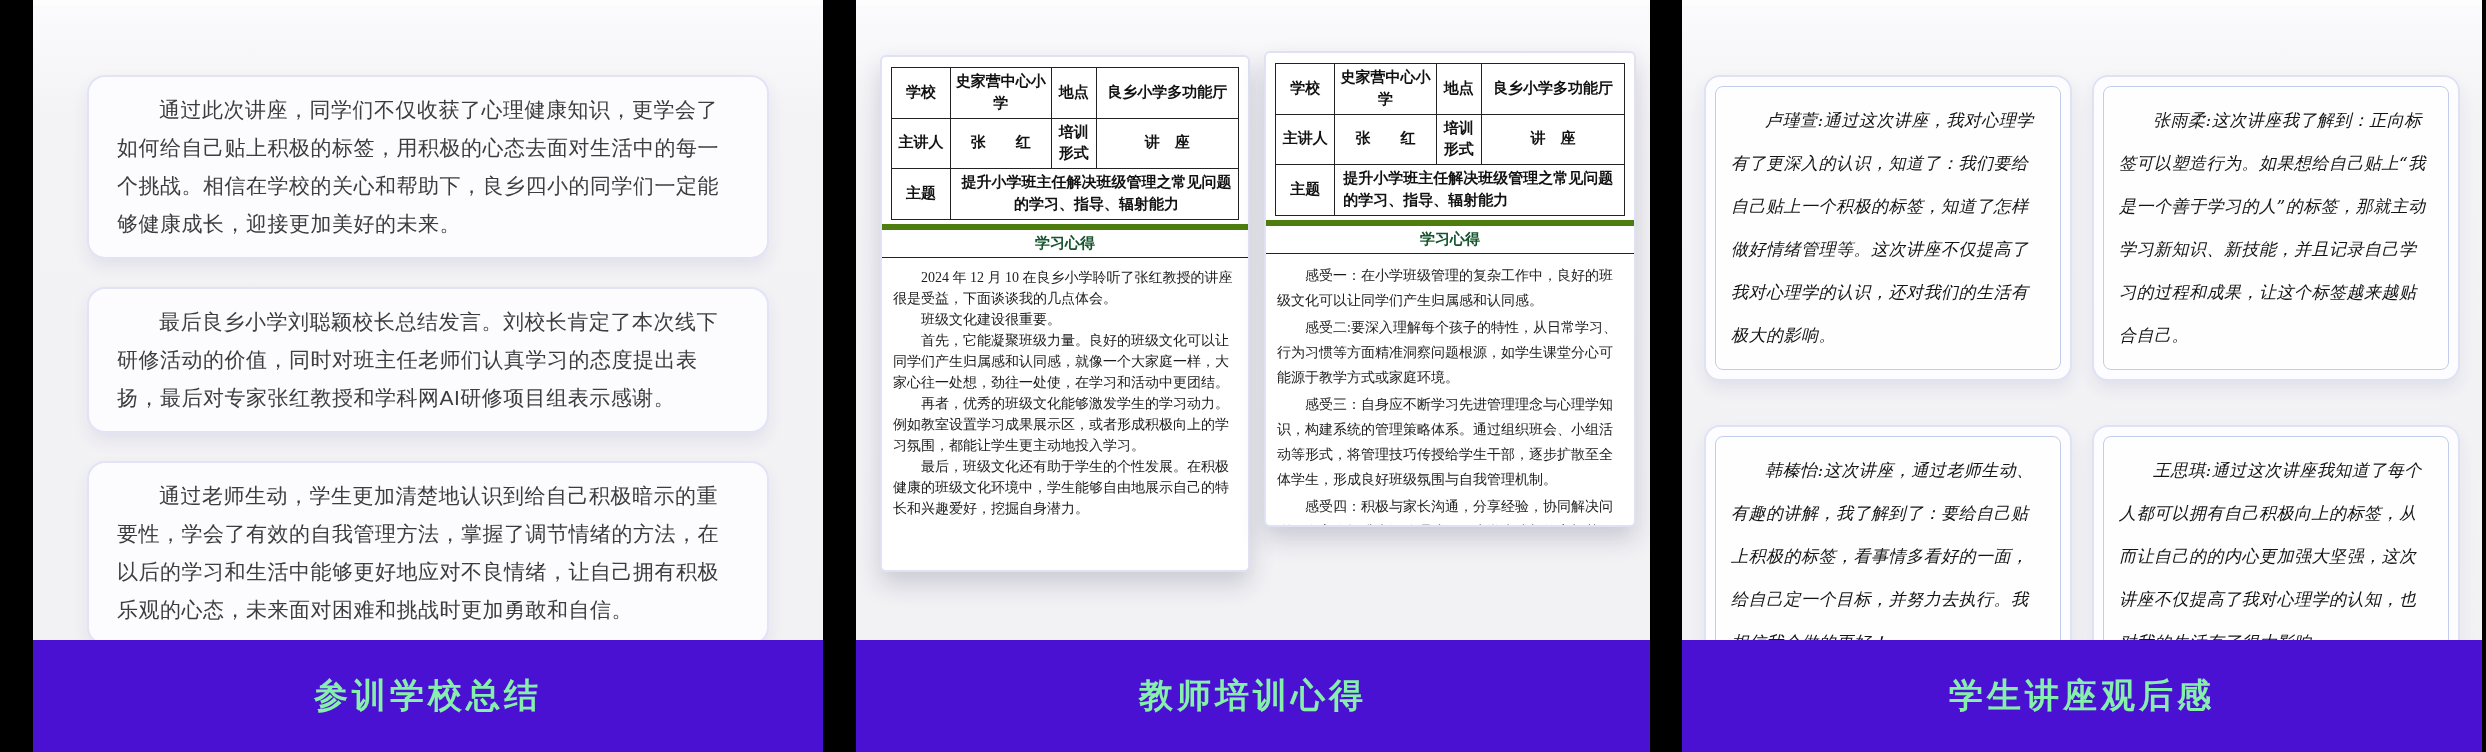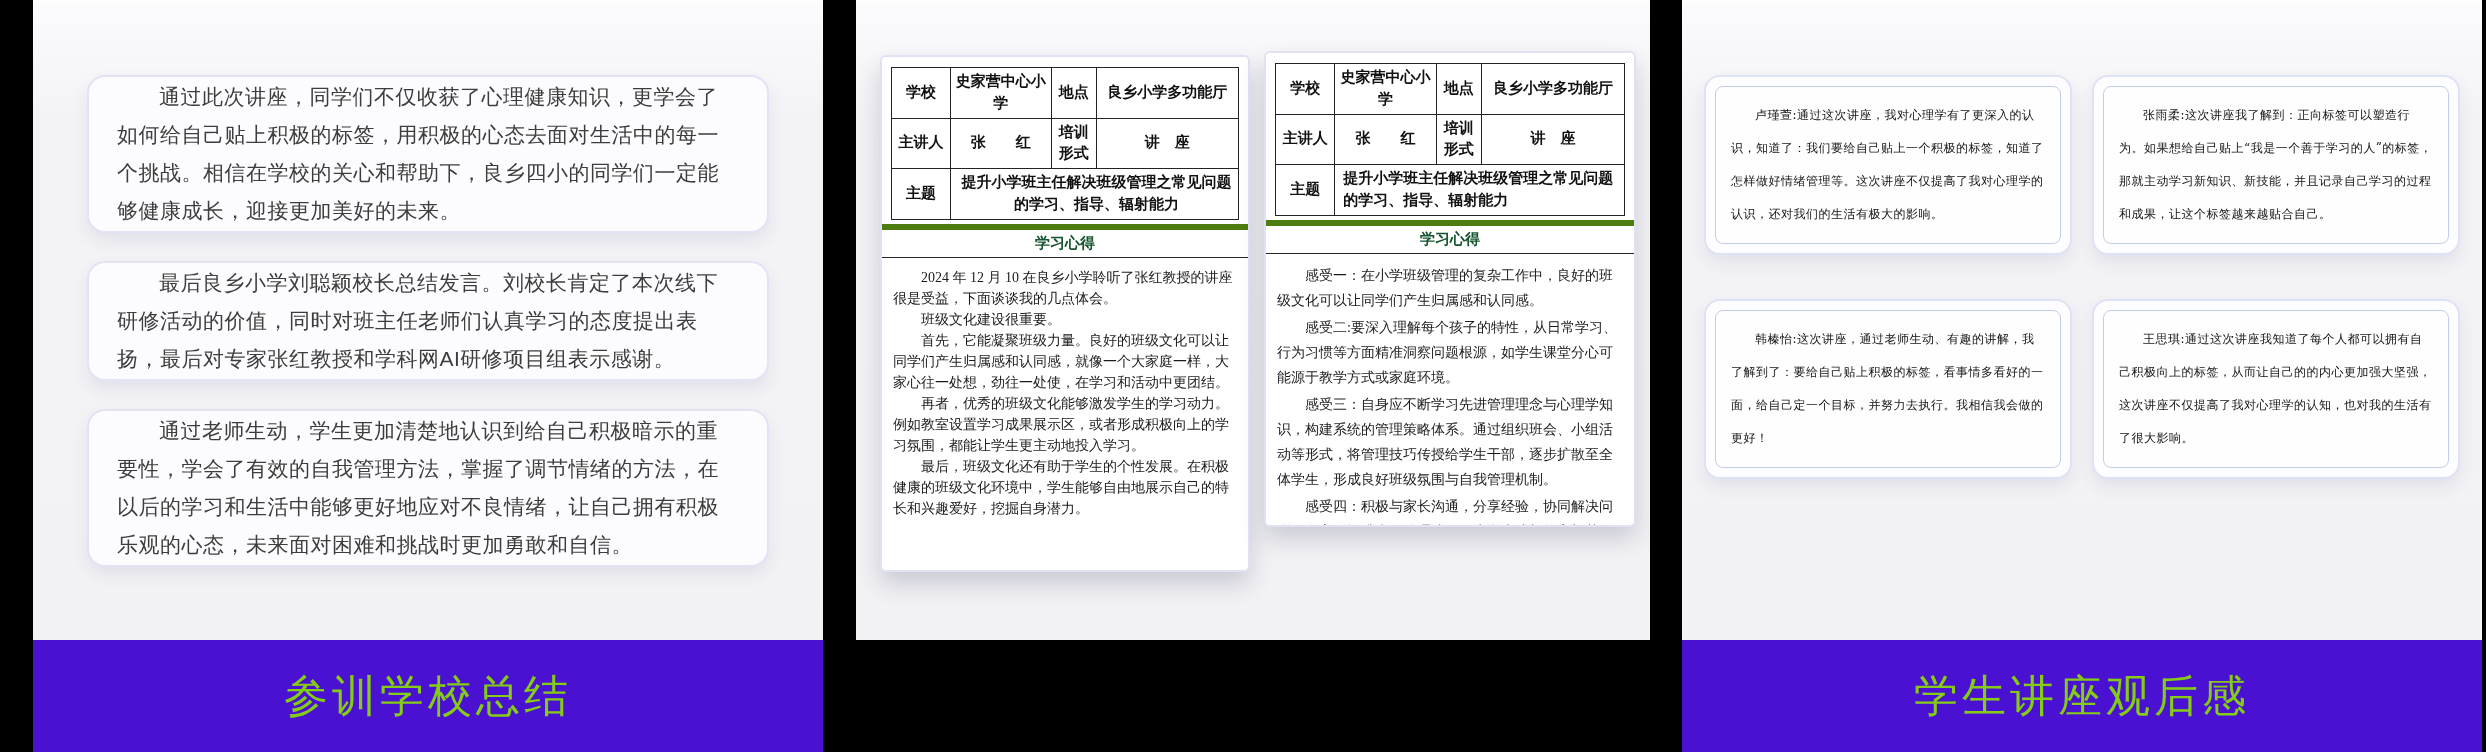--- a/index.html
+++ b/index.html
@@ -11,26 +11,26 @@
   .panel { position:absolute; top:0; height:752px; display:flex; flex-direction:column; }
   #panel1 { left:33px;  width:790px; }
   #panel2 { left:856px; width:794px; }
   #panel3 { left:1682px; width:800px; }
 
   .content { height:640px; position:relative; overflow:hidden;
              background:linear-gradient(180deg,#fbfbfd 0%,#f3f3f6 18%,#f2f2f5 100%);
              border-top:5px solid #fdfdfe; }
 
   .caption { height:112px; background:#4a11d2; display:flex; align-items:center; justify-content:center;
-             color:#84cc16; font-size:44px; font-weight:normal; letter-spacing:4px; }
+             color:#86efac; font-size:34px; font-weight:bold; letter-spacing:4px; }
 
   
   .p1-wrap { padding:70px 54px 0; display:flex; flex-direction:column; gap:28px; }
   .note-card { background:#fcfcff; border:2px solid #e2e4f6; border-radius:18px;
-               padding:1px 28px; box-shadow:0 8px 16px rgba(60,60,110,.09); }
+               padding:14px 28px; box-shadow:0 8px 16px rgba(60,60,110,.09); }
   .note-card p { font-size:21px; line-height:38px; color:#3d3d3d; text-indent:2em; letter-spacing:.5px; }
 
   
   .doc-card { position:absolute; background:#fff; border:2px solid #e0e2f4; border-radius:6px;
               box-shadow:0 12px 24px rgba(40,40,80,.20); overflow:hidden;
               font-family:"Liberation Serif",serif; }
   #doc1 { left:24px;  top:50px; width:370px; height:517px; }
   #doc2 { left:408px; top:46px; width:372px; height:476px; }
 
   .doc-table { width:calc(100% - 18px); margin:10px 9px 0; border-collapse:collapse;
@@ -47,22 +47,22 @@
   .doc-body { padding:9px 11px 0; font-size:14px; color:#1b1b1b; }
   .doc-body p { text-indent:2em; line-height:21px; }
   #doc2 .doc-body p { line-height:25px; margin-bottom:2px; }
 
   
   .stu-grid { padding:70px 22px 0; display:grid; grid-template-columns:1fr 1fr;
               column-gap:20px; row-gap:44px; align-items:start; }
   .stu-card { background:#fdfdff; border:2px solid #dfe2f5; border-radius:16px; padding:9px;
               box-shadow:0 8px 16px rgba(60,60,110,.09); }
   .stu-inner { border:1px solid #c2cdeb; border-radius:8px; padding:12px 15px; background:#fefefe; }
-  .stu-inner p { font-family:"DejaVu Serif",serif; font-size:12px;
-                 line-height:33px; text-indent:2em; color:#141414; letter-spacing:.5px; }
+  .stu-inner p { font-family:"DejaVu Serif",serif; font-style:italic; font-size:17px;
+                 line-height:43px; text-indent:2em; color:#141414; letter-spacing:.5px; }
 </style>
 </head>
 <body>
 
 <div class="stage">
 
   <section class="panel" id="panel1">
     <div class="content">
       <div class="p1-wrap">
         <div class="note-card">
@@ -137,20 +137,21 @@
         <div class="doc-section">学习心得</div>
         <div class="doc-body">
           <p>感受一：在小学班级管理的复杂工作中，良好的班级文化可以让同学们产生归属感和认同感。</p>
           <p>感受二:要深入理解每个孩子的特性，从日常学习、行为习惯等方面精准洞察问题根源，如学生课堂分心可能源于教学方式或家庭环境。</p>
           <p>感受三：自身应不断学习先进管理理念与心理学知识，构建系统的管理策略体系。通过组织班会、小组活动等形式，将管理技巧传授给学生干部，逐步扩散至全体学生，形成良好班级氛围与自我管理机制。</p>
           <p>感受四：积极与家长沟通，分享经验，协同解决问题，全方位提升班级管理成效，为学生成长筑牢根基。</p>
         </div>
       </div>
 
     </div>
+    <footer class="caption">教师培训心得</footer>
   </section>
 
   <section class="panel" id="panel3">
     <div class="content">
       <div class="stu-grid">
         <div class="stu-card">
           <div class="stu-inner">
             <p>卢瑾萱:通过这次讲座，我对心理学有了更深入的认识，知道了：我们要给自己贴上一个积极的标签，知道了怎样做好情绪管理等。这次讲座不仅提高了我对心理学的认识，还对我们的生活有极大的影响。</p>
           </div>
         </div>

